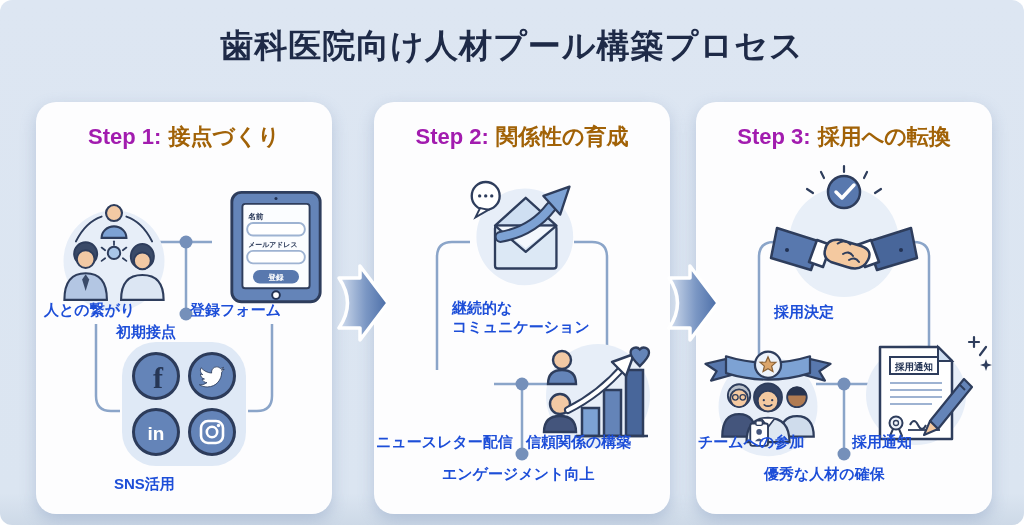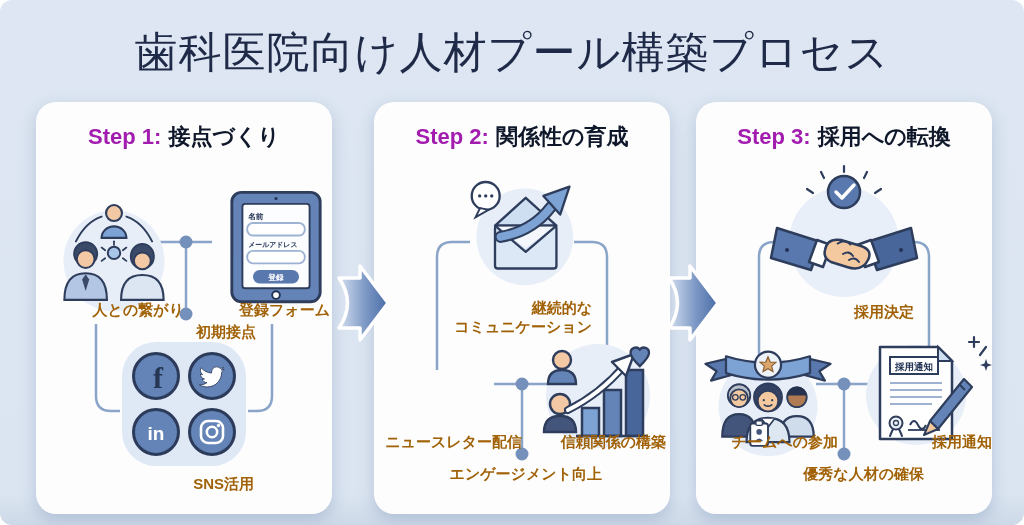--- a/index.html
+++ b/index.html
@@ -3,40 +3,40 @@
 <meta charset="utf-8">
 <style>
   html,body{margin:0;padding:0;background:#ffffff;font-family:"Liberation Sans","DejaVu Sans",sans-serif;}
   .canvas{
     position:relative;width:1024px;height:525px;margin:0 auto;overflow:hidden;
     border-radius:12px;
     background:linear-gradient(180deg,#dde6f2 0%,#dbe5f1 94%,#cdd9e7 100%);
   }
   .main-title{
     position:absolute;top:24px;left:0;width:100%;margin:0;text-align:center;
-    font-size:43px;font-weight:400;color:#1e2a47;letter-spacing:1px;
+    font-size:33px;font-weight:700;color:#1e2a47;letter-spacing:1px;
   }
   .panel{
     position:absolute;top:102px;width:296px;height:412px;background:#fdfdfe;
     border-radius:20px;box-shadow:0 6px 16px rgba(110,135,175,.33);
   }
   .panel.p1{left:36px}.panel.p2{left:374px}.panel.p3{left:696px}
   .step-header{
     position:absolute;top:20px;left:0;width:100%;margin:0;text-align:center;
     font-size:22px;font-weight:800;z-index:2;
   }
   .step-prefix{color:#a21caf;margin-right:7px}
-  .step-title{color:#0f172a}
+  .step-title{color:#a16207}
   .connector{position:absolute;left:0;top:0;width:296px;height:412px;z-index:0}
   .connector line,.connector path{stroke:#8ba5c9;stroke-width:2.5;fill:none}
   .connector circle{fill:#7590ba;stroke:none}
   .icon{position:absolute;z-index:1}
   .lbl{
-    position:absolute;z-index:2;text-align:right;
-    font-size:15px;font-weight:700;color:#a16207;line-height:19px;
+    position:absolute;z-index:2;text-align:left;
+    font-size:15px;font-weight:700;color:#1d4ed8;line-height:19px;
   }
   .sns-blob{
     position:absolute;left:86px;top:240px;width:124px;height:124px;border-radius:34px;
     background:#dfe9f6;z-index:1;
   }
   .sns-blob svg{position:absolute;width:52px;height:52px}
   .arrow{position:absolute;z-index:5;top:264px;width:56px;height:78px}
   .arrow.a1{left:336px}.arrow.a2{left:666px}
 </style>
 </head>

